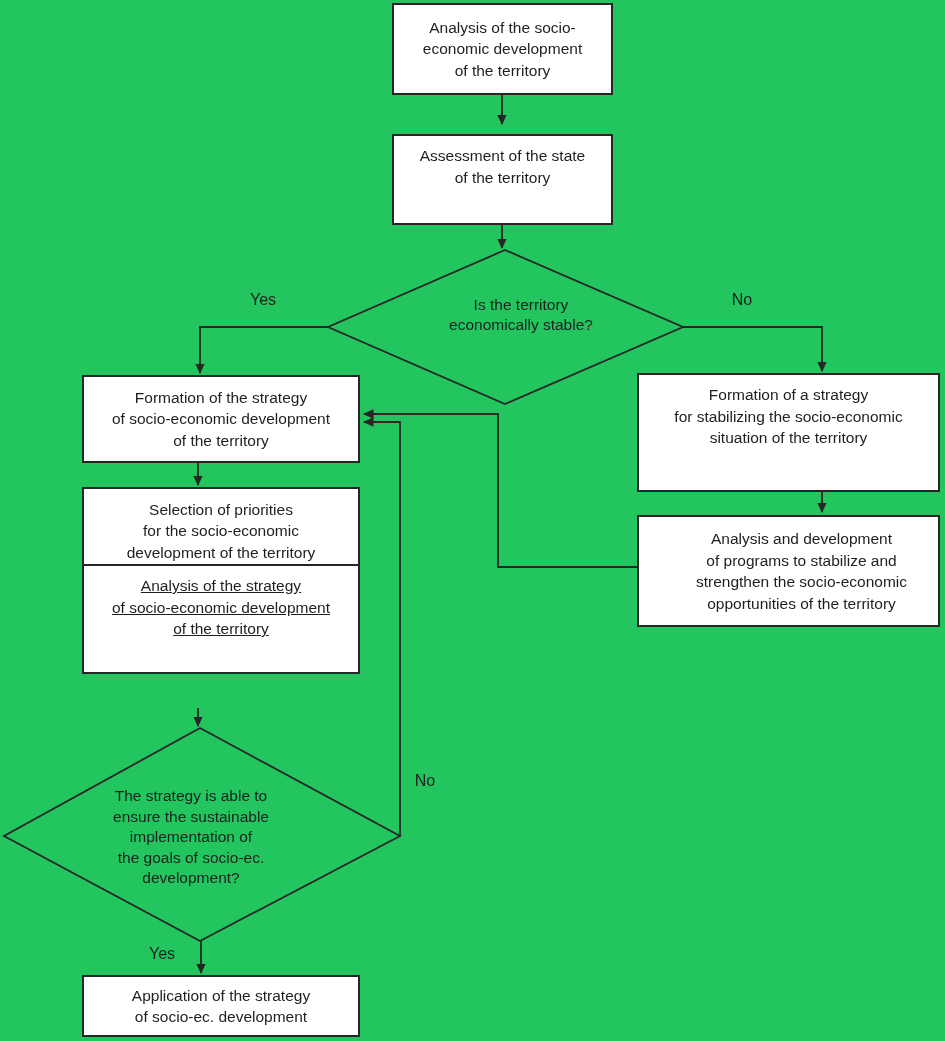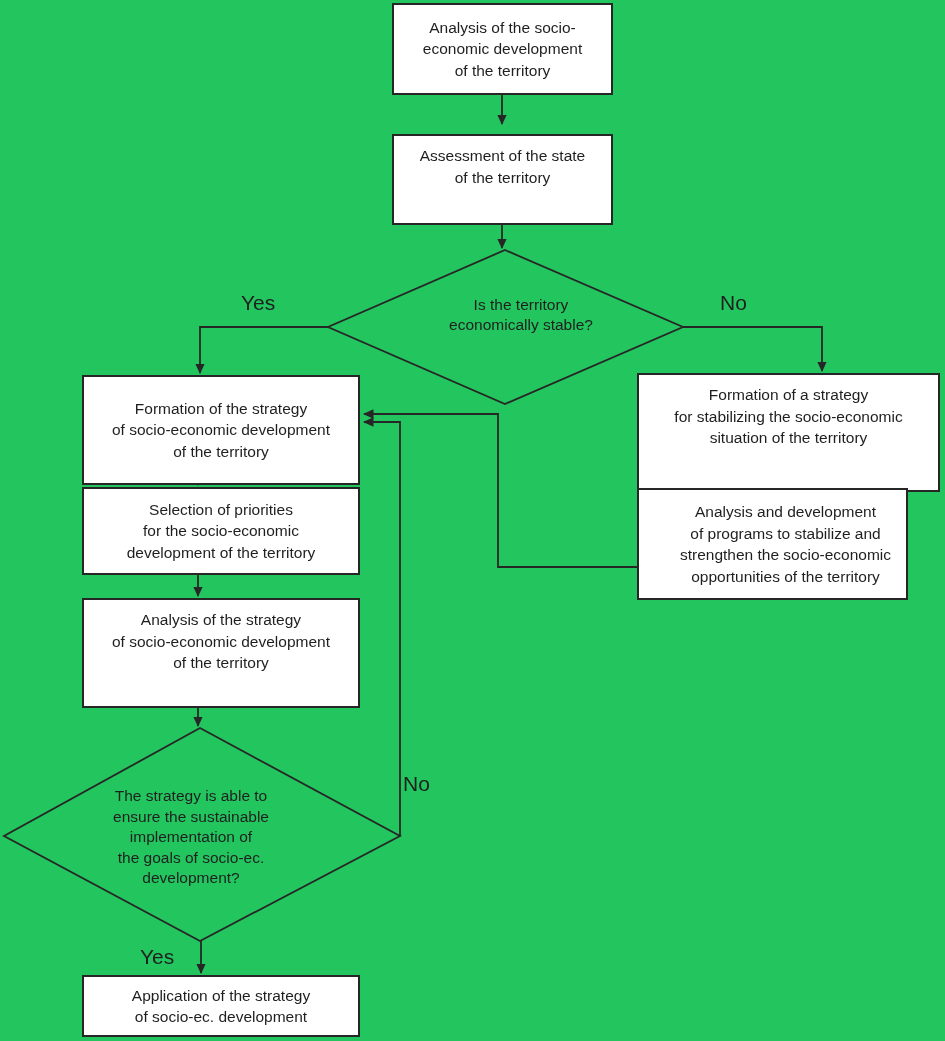--- a/index.html
+++ b/index.html
@@ -38,23 +38,23 @@
     align-items: center;
     justify-content: center;
     text-align: center;
     font-size: 15.5px;
     line-height: 20.5px;
     pointer-events: none;
   }
   .node-text { white-space: pre-line; }
   .edge-label {
     position: absolute;
-    font-size: 21px;
+    font-size: 16px;
     width: 44px;
-    text-align: left;
+    text-align: center;
     white-space: nowrap;
   }
 </style>
 </head>
 <body>
 
 <div class="canvas">
 
   <svg class="lines" width="945" height="1041" viewBox="0 0 945 1041" fill="none" stroke="#262626" stroke-width="1.8">
     <defs>
@@ -83,50 +83,50 @@
     <span class="node-text">Analysis of the socio-
 economic development
 of the territory</span>
   </div>
 
   <div class="box vtop" style="left:392px; top:126px; width:221px; height:91px;margin-top:8px;">
     <span class="node-text">Assessment of the state
 of the territory</span>
   </div>
 
-  <div class="box" style="left:82px; top:375px; width:278px; height:110px;">
+  <div class="box" style="left:82px; top:375px; width:278px; height:88px;">
     <span class="node-text">Formation of the strategy
 of socio-economic development
 of the territory</span>
   </div>
 
   <div class="box" style="left:82px; top:487px; width:278px; height:88px;">
     <span class="node-text">Selection of priorities
 for the socio-economic
 development of the territory</span>
   </div>
 
-  <div class="box vtop" style="left:82px; top:598px; width:278px; height:110px;">
+  <div class="box vtop" style="left:82px; top:564px; width:278px; height:110px;text-decoration:underline;">
     <span class="node-text">Analysis of the strategy
 of socio-economic development
 of the territory</span>
   </div>
 
   <div class="box" style="left:82px; top:975px; width:278px; height:62px;">
     <span class="node-text">Application of the strategy
 of socio-ec. development</span>
   </div>
 
   <div class="box vtop" style="left:637px; top:373px; width:303px; height:119px;">
     <span class="node-text">Formation of a strategy
 for stabilizing the socio-economic
 situation of the territory</span>
   </div>
 
-  <div class="box" style="left:637px; top:488px; width:271px; height:112px;padding-left:26px;">
+  <div class="box" style="left:637px; top:515px; width:303px; height:112px;padding-left:26px;">
     <span class="node-text">Analysis and development
 of programs to stabilize and
 strengthen the socio-economic
 opportunities of the territory</span>
   </div>
 
   <div class="dtext" style="left:396px; top:257px; width:250px; height:116px;">
     <span class="node-text">Is the territory
 economically stable?</span>
   </div>

